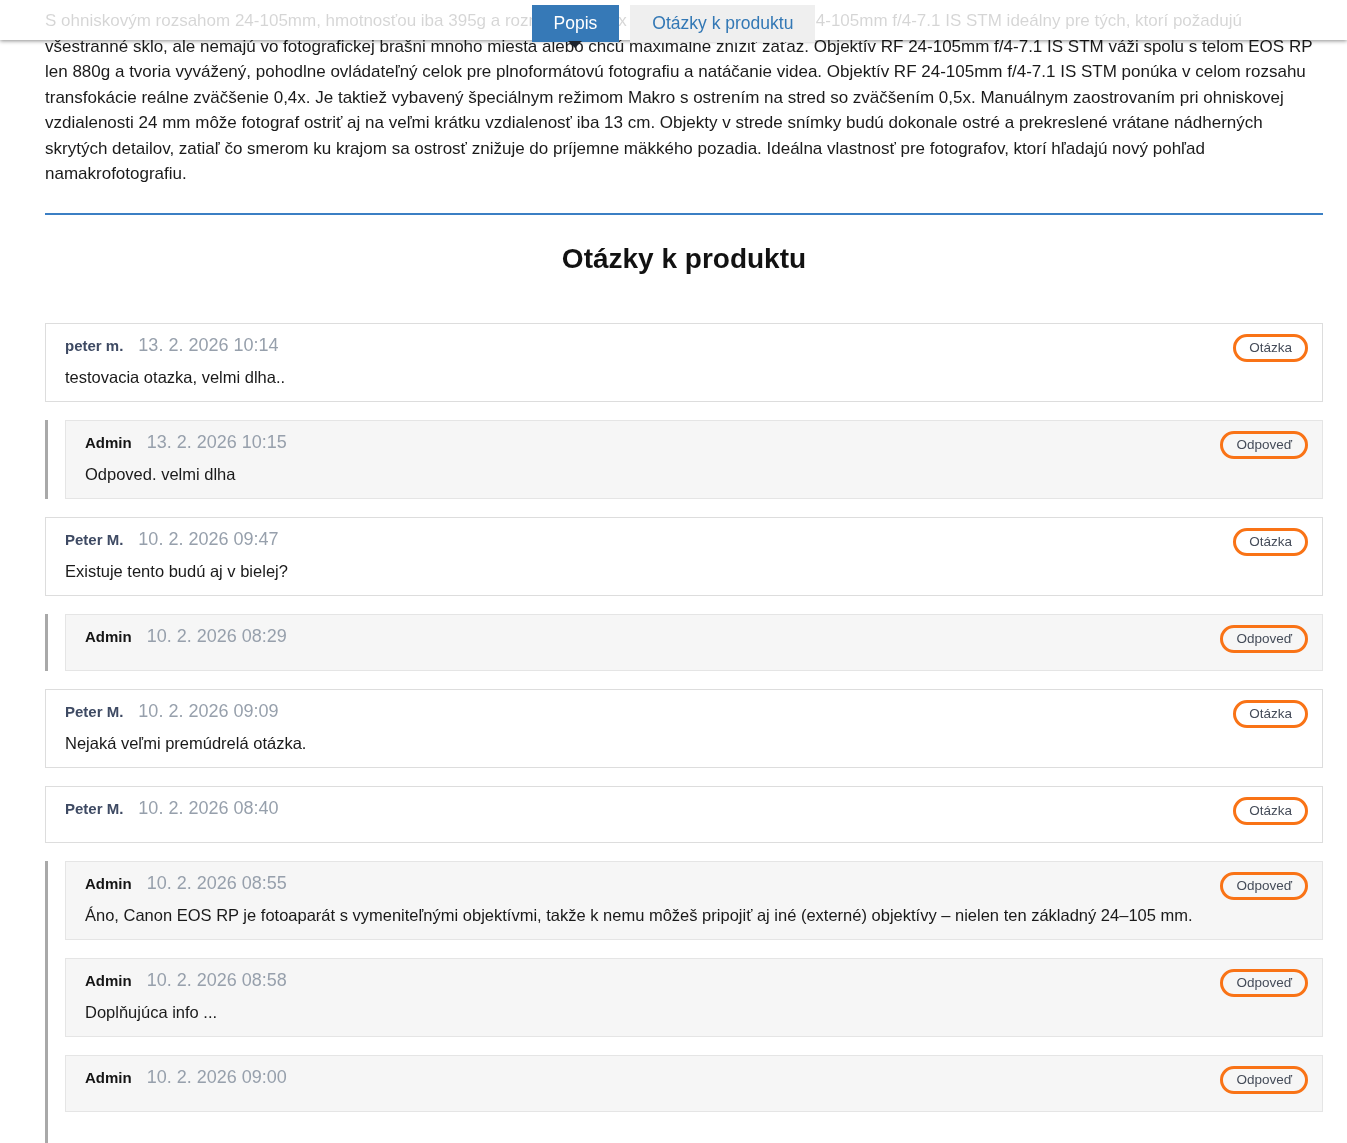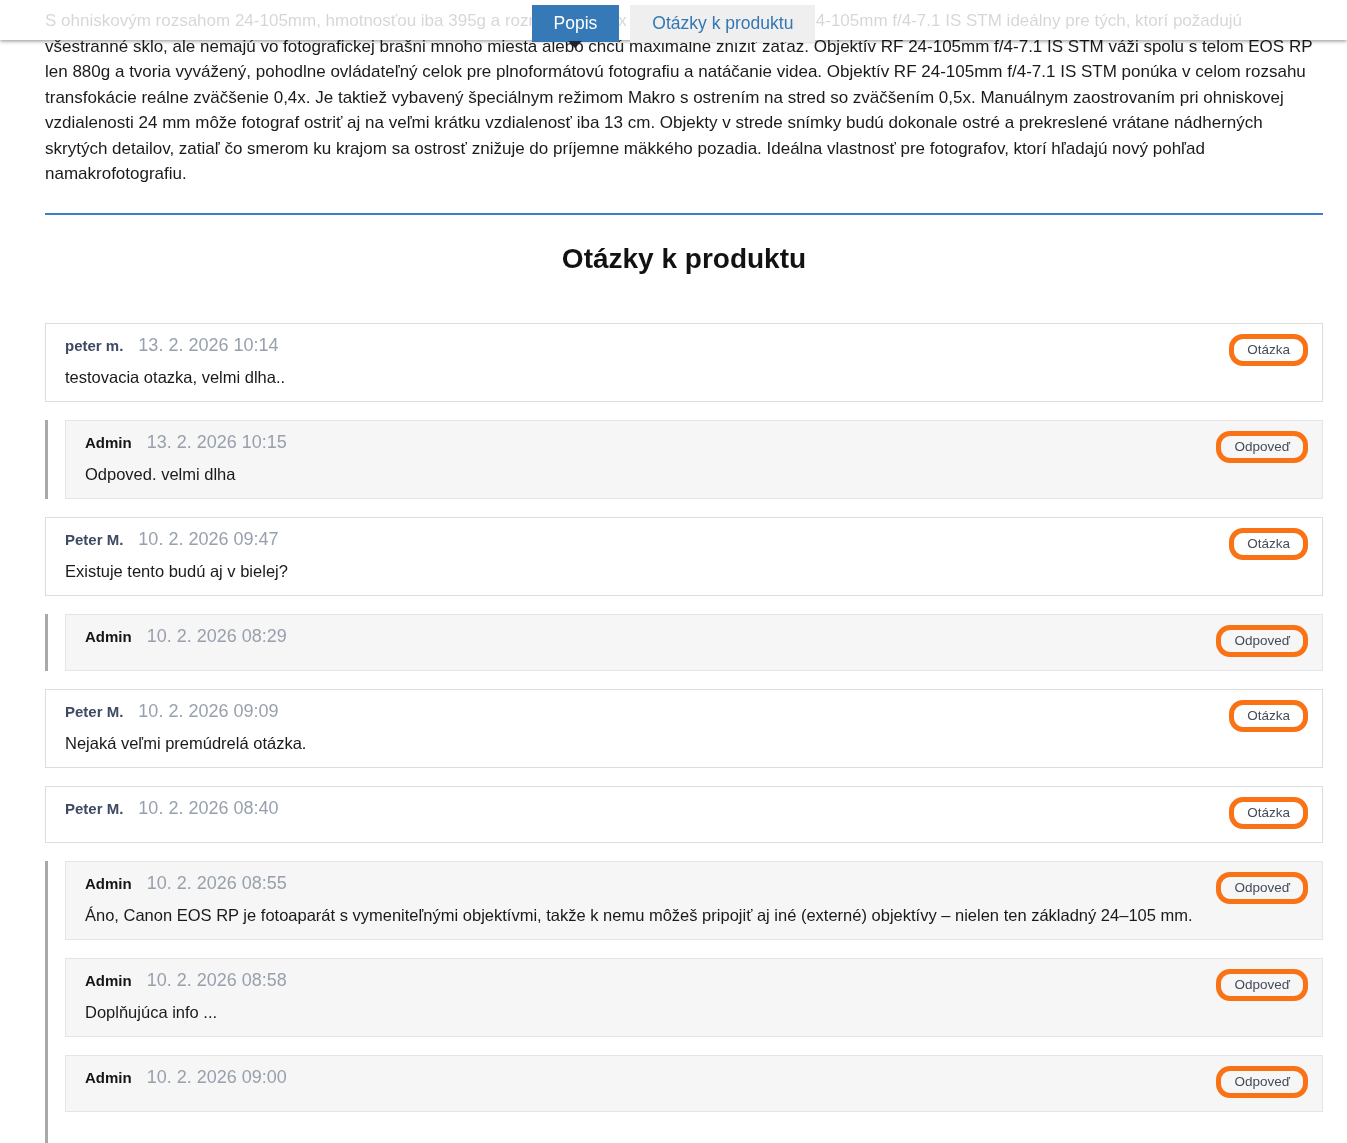--- a/index.html
+++ b/index.html
@@ -29,21 +29,21 @@
 
   
   .qbox { position:relative; border:1px solid #ddd; background:#fff;
           padding:11px 19px 13px; margin-bottom:18px; }
   .meta { display:flex; align-items:center; gap:15px; margin-bottom:10px; }
   .author { font-weight:bold; font-size:15px; color:#3e4a63; }
   .author.admin { color:#151515; }
   .date { font-size:18px; color:#97a0ac; }
   .qtext { font-size:16.5px; line-height:22px; color:#1a1a1a; }
   .badge { position:absolute; top:10px; right:14px; font-size:13.5px; color:#454c59;
-           border:5px solid #f97316; border-radius:14px; padding:3px 13px 4px;
+           border:3px solid #f97316; border-radius:14px; padding:3px 13px 4px;
            background:transparent; white-space:nowrap; cursor:default; }
   .agroup { border-left:3px solid #a9a9a9; padding-left:17px; margin-bottom:18px; }
   .agroup .qbox { background:#f6f6f6; border-color:#e5e5e5; }
   .agroup .qbox:last-child { margin-bottom:0; }
   .agroup.last { margin-bottom:0; padding-bottom:40px; }
   .agroup .qbox { margin-bottom:18px; }
 </style>
 </head>
 <body>
 

